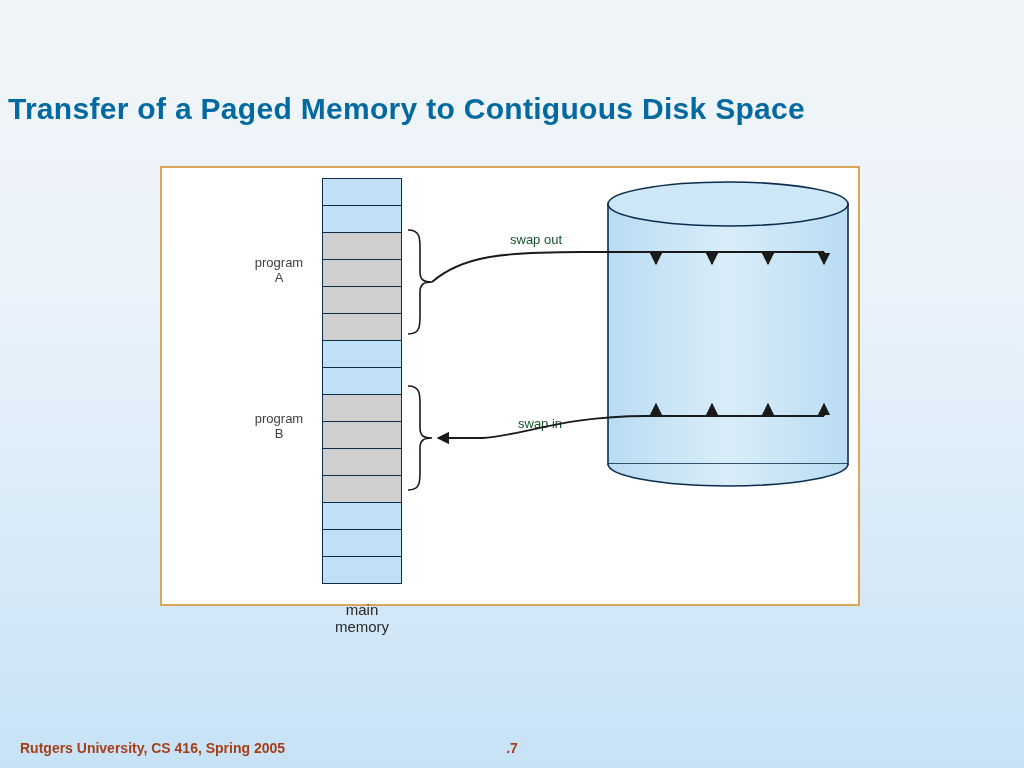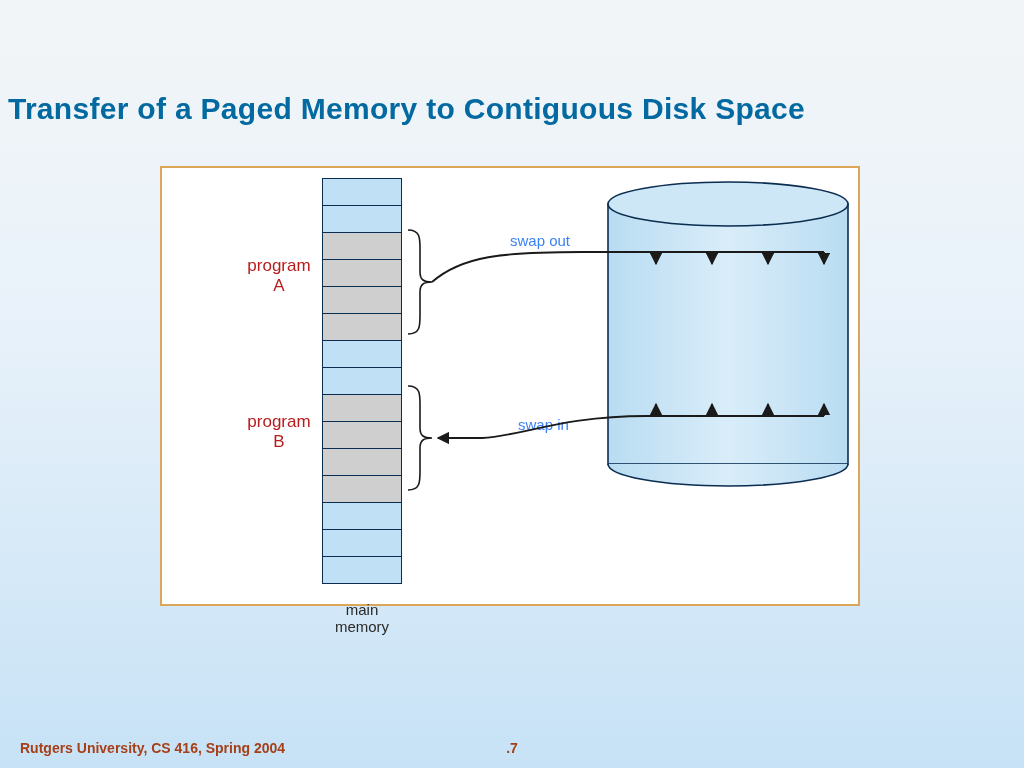--- a/index.html
+++ b/index.html
@@ -56,22 +56,22 @@
     left: 160px;
     width: 80px;
     text-align: center;
     font-size: 15px;
     color: #2a2a2a;
     line-height: 1.15;
   }
   .prog-label {
     position: absolute;
     text-align: center;
-    font-size: 17px;
-    color: #b91c1c;
+    font-size: 13px;
+    color: #404040;
     line-height: 1.15;
   }
   
   svg.overlay {
     position: absolute;
     left: 0;
     top: 0;
     width: 696px;
     height: 436px;
   }
@@ -101,22 +101,22 @@
   .dbox {
     width: 16px;
     height: 16px;
     border: 1.5px solid #0a2d50;
     box-sizing: border-box;
     background: #ffffff;
   }
   .dbox.used { background: #cfcfcf; }
   .swap-label {
     position: absolute;
-    font-size: 15px;
-    color: #3b82f6;
+    font-size: 13px;
+    color: #14532d;
   }
   .footer {
     position: absolute;
     left: 20px;
     bottom: 12px;
     font-size: 14px;
     font-weight: 700;
     color: #a63f17;
   }
   .pagenum {
@@ -318,14 +318,14 @@
     <line x1="494" y1="236" x2="494" y2="248" stroke="#1a1a1a" stroke-width="1.8" marker-start="url(#ah)"></line>
     <line x1="550" y1="236" x2="550" y2="248" stroke="#1a1a1a" stroke-width="1.8" marker-start="url(#ah)"></line>
     <line x1="606" y1="236" x2="606" y2="248" stroke="#1a1a1a" stroke-width="1.8" marker-start="url(#ah)"></line>
     <line x1="662" y1="236" x2="662" y2="248" stroke="#1a1a1a" stroke-width="1.8" marker-start="url(#ah)"></line>
     <line x1="484" y1="248" x2="662" y2="248" stroke="#1a1a1a" stroke-width="1.8"></line>
     <path d="M 484 248 C 400 248, 360 268, 320 270 L 276 270" fill="none" stroke="#1a1a1a" stroke-width="1.8" marker-end="url(#ah)"></path>
   </svg>
 
 </div>
 
-<div class="footer">Rutgers University, CS 416, Spring 2004</div>
+<div class="footer">Rutgers University, CS 416, Spring 2005</div>
 <div class="pagenum">.7</div>
 
 </body></html>

